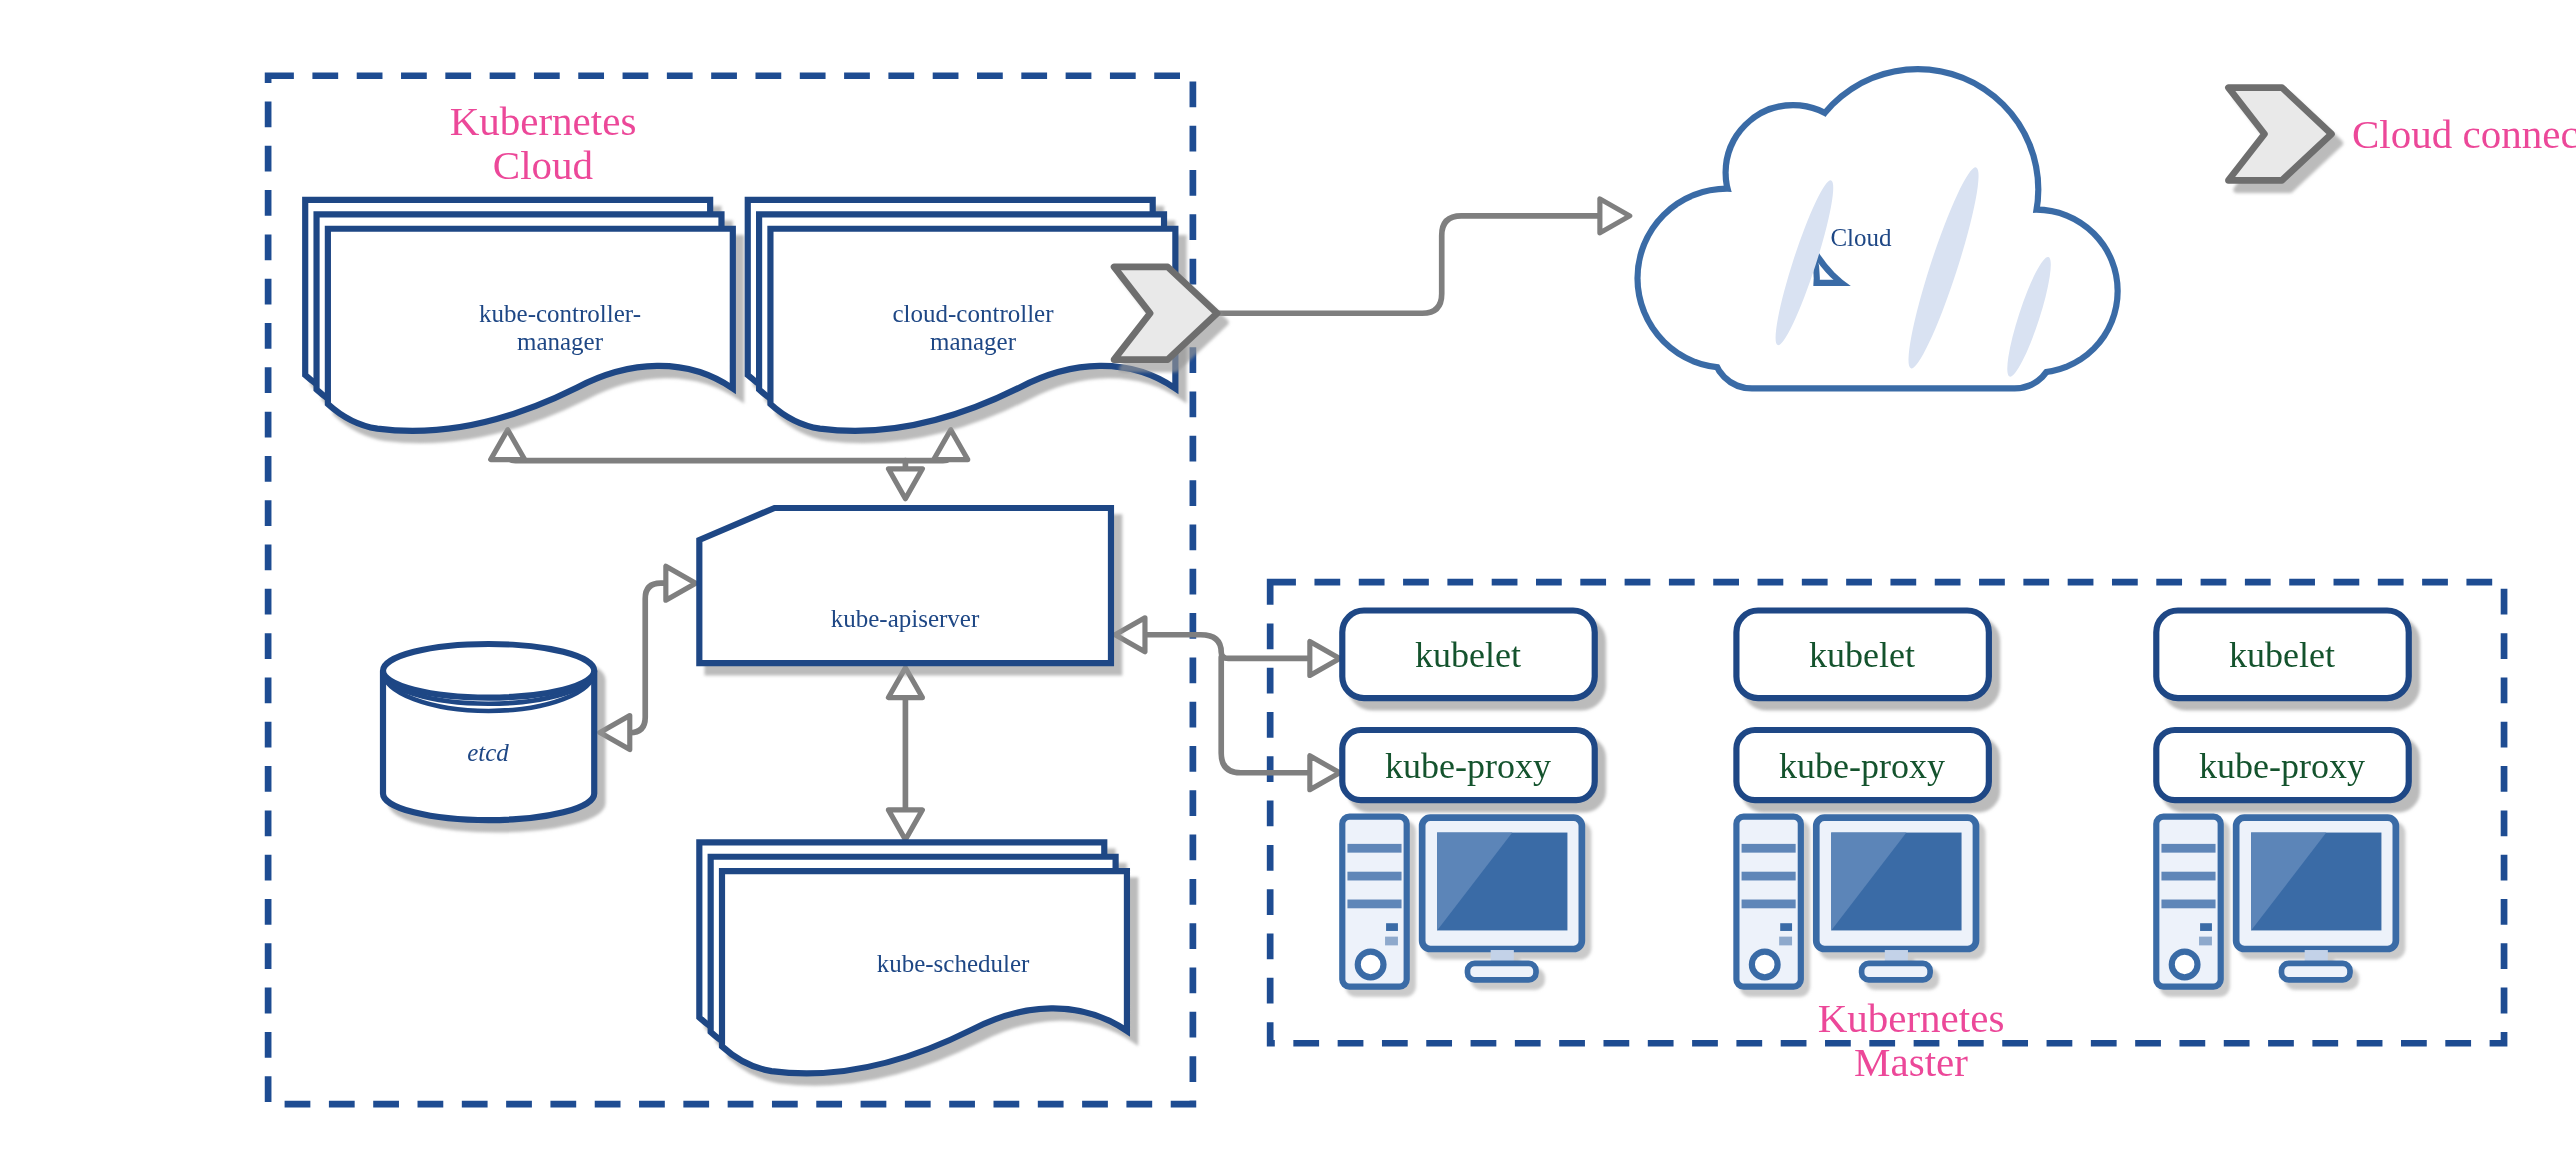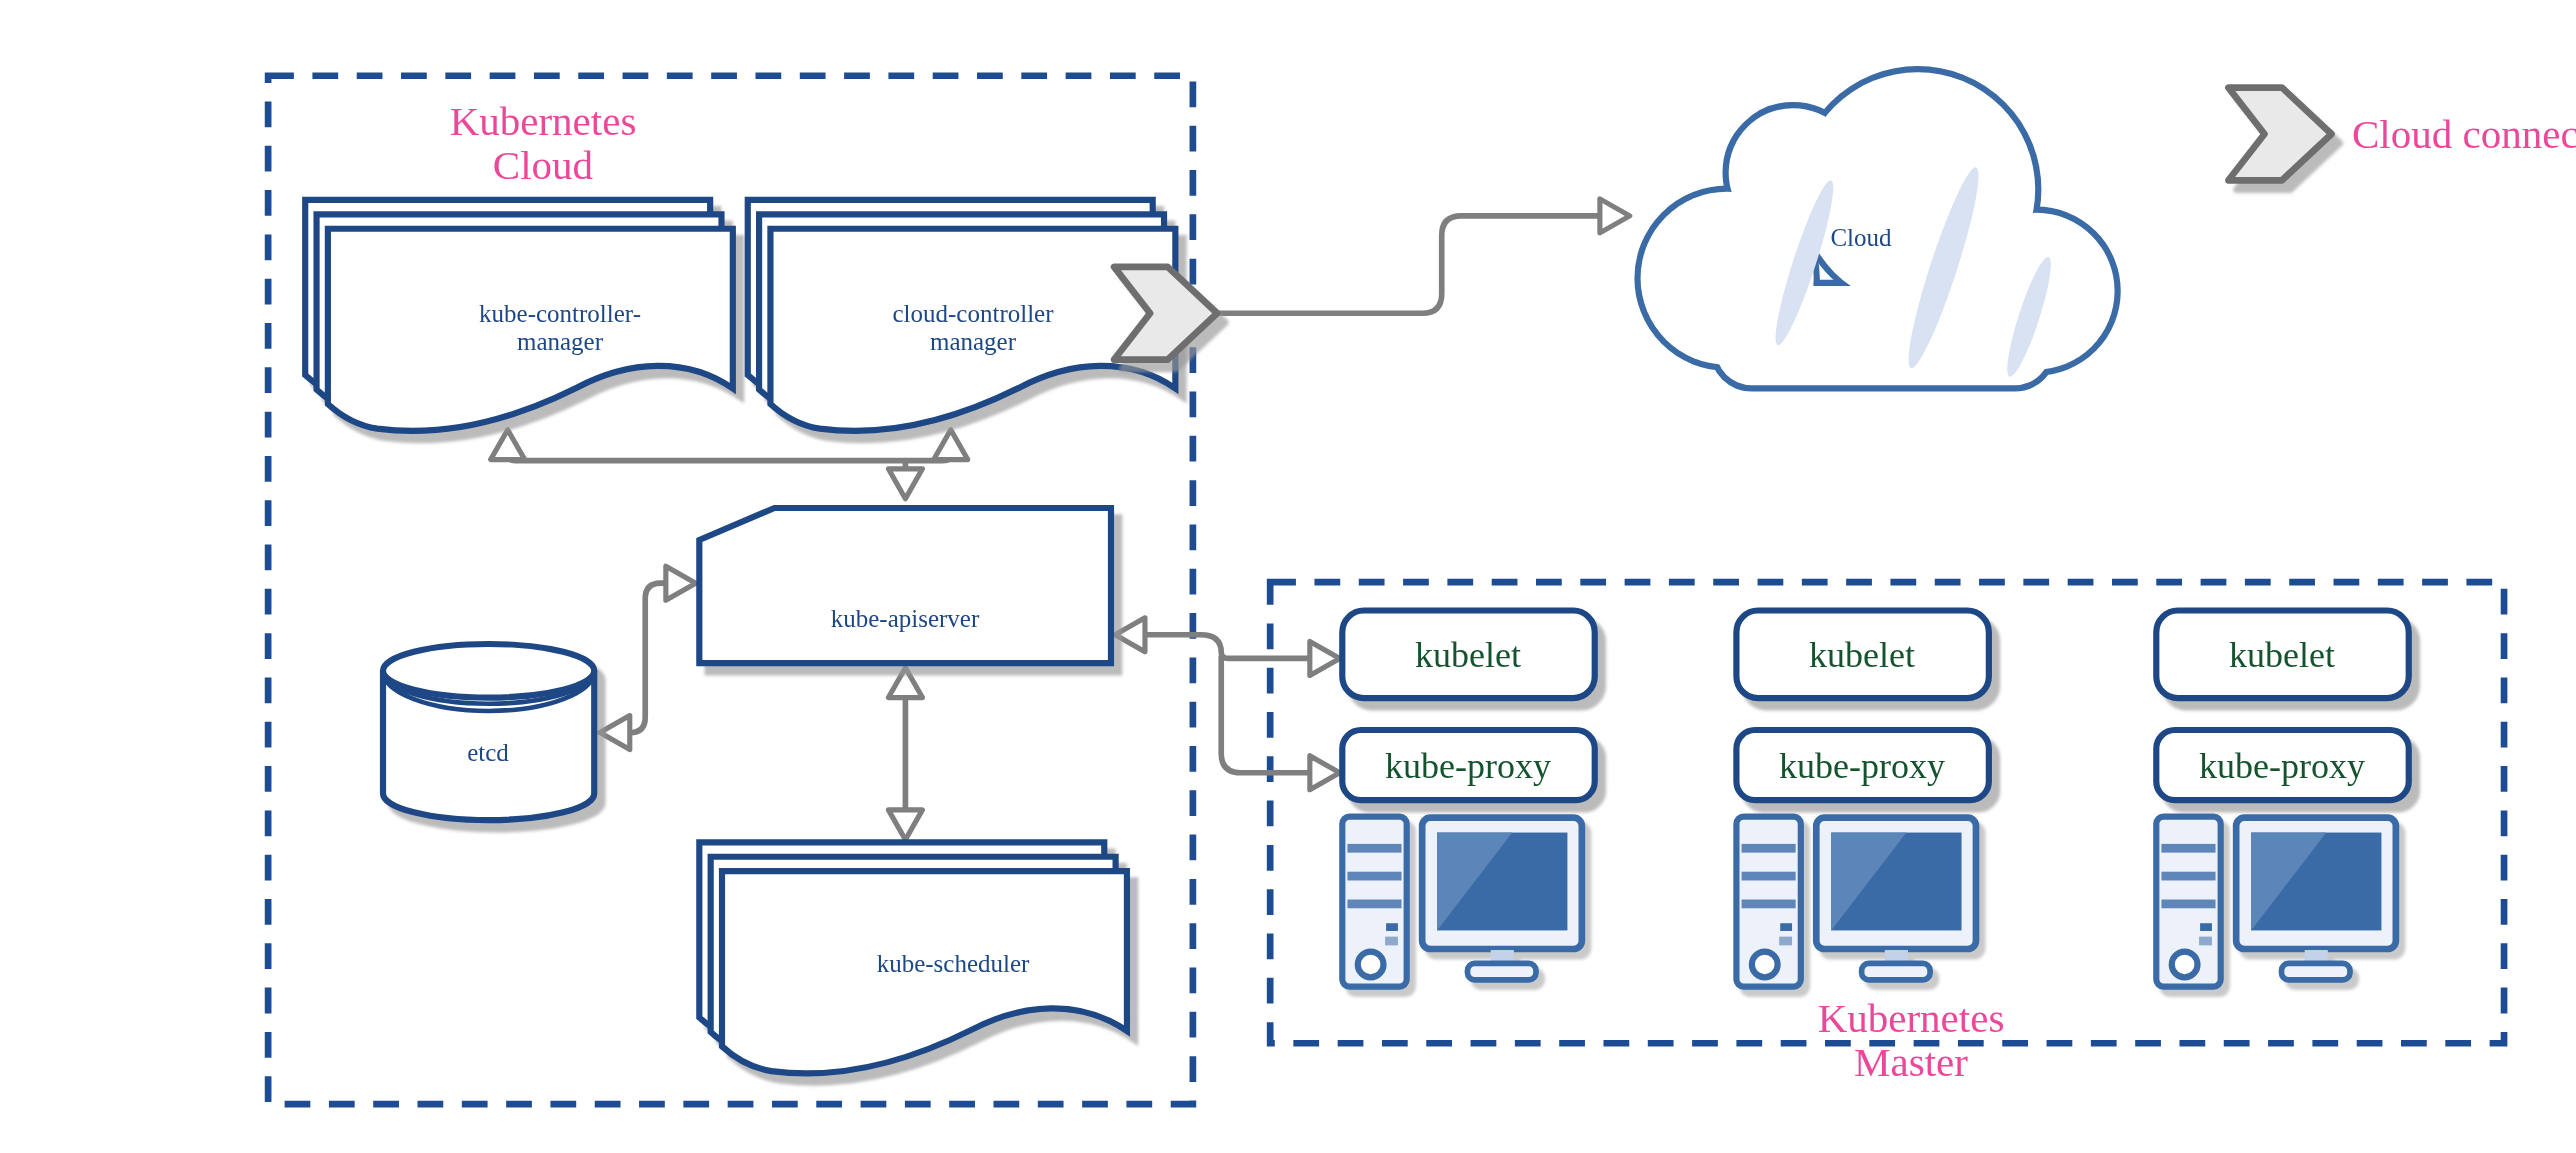--- a/index.html
+++ b/index.html
@@ -165,21 +165,21 @@
     <div>manager</div>
   </div>
 
   <div class="lbl lbl-navy" style="left:973px;top:328px;text-align:center;">
     <div>cloud-controller</div>
     <div>manager</div>
   </div>
 
   <div class="lbl lbl-navy" style="left:905px;top:587px;margin-top:32px;">kube-apiserver</div>
 
-  <div class="lbl lbl-navy" style="left:488px;top:753px;">etcd</div>
+  <div class="lbl lbl-navy" style="left:488px;top:753px;font-style:italic;">etcd</div>
 
   <div class="lbl lbl-navy" style="left:924px;top:964px;margin-left:29px;">kube-scheduler</div>
 
   <div class="lbl lbl-navy" style="left:1861px;top:238px;">Cloud</div>
 
   <div class="lbl lbl-gray lbl-left" style="left:2352px;top:134px;">Cloud connector</div>
 
   <div class="lbl lbl-navy-sm" style="left:1468px;top:655px;">kubelet</div>
   <div class="lbl lbl-navy-sm" style="left:1468px;top:766px;">kube-proxy</div>
   <div class="lbl lbl-navy-sm" style="left:1862px;top:655px;">kubelet</div>

